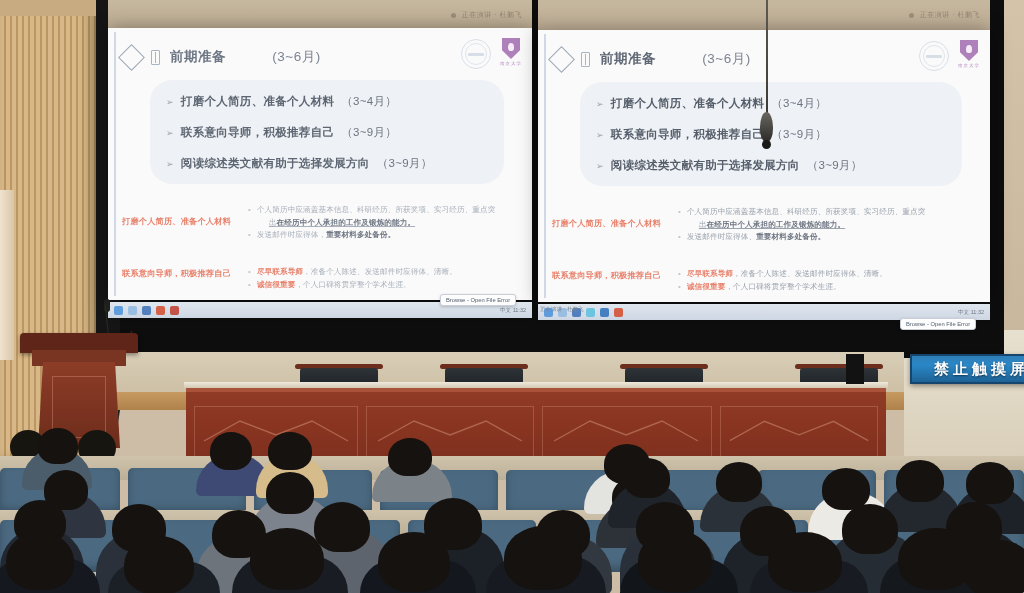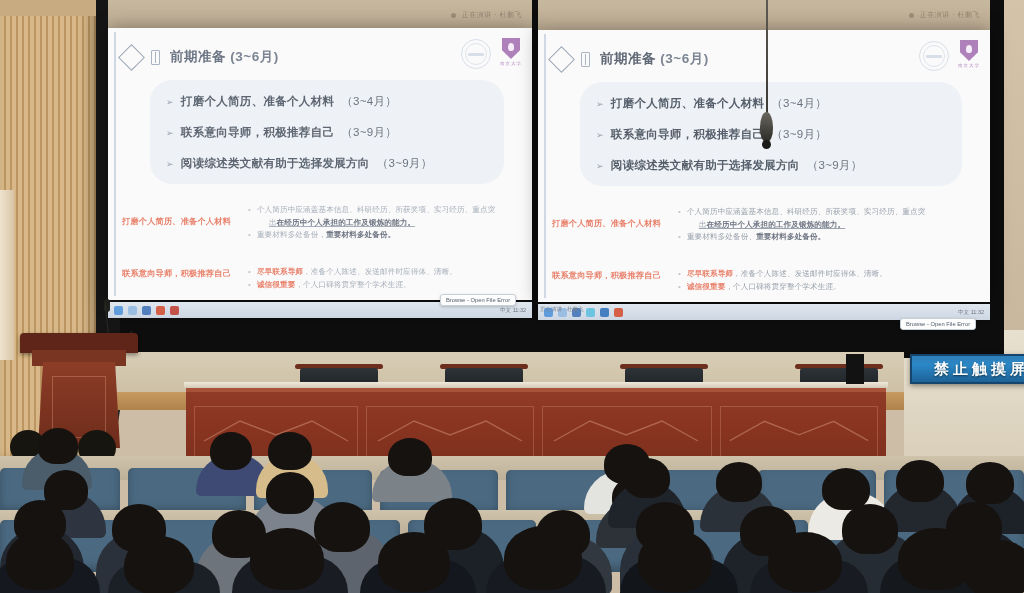--- a/index.html
+++ b/index.html
@@ -87,21 +87,21 @@
   .book-icon{
     width:9px; height:15px; border:1.4px solid #aab4c2; border-radius:1px; flex:none;
     position:relative;
   }
   .book-icon:after{
     content:""; position:absolute; left:3.2px; top:1px; width:1.2px; height:11px; background:#aab4c2;
   }
   .slide-title{
     font-size:13.5px; color:#6d7684; font-weight:700; letter-spacing:.5px; white-space:nowrap;
   }
-  .slide-title .mo{ font-weight:700; color:#7c8593; }
+  .slide-title .mo{ font-weight:400; color:#7c8593;margin-left:42px; }
 
   
   .logos{ position:absolute; right:10px; top:10px; display:flex; align-items:center; gap:9px; }
   .seal{
     width:30px; height:30px; border-radius:50%; border:1.4px solid #b9c8da;
     position:relative; opacity:.55;
   }
   .seal:before{
     content:""; position:absolute; left:3px; top:3px; right:3px; bottom:3px;
     border-radius:50%; border:1px solid #c6d2e1;
@@ -353,21 +353,21 @@
             <span class="txt">
               <span>个人简历中应涵盖基本信息、科研经历、所获奖项、实习经历、重点突</span>
               <span class="cont">
                 <span>出</span><b>在经历中个人承担的工作及锻炼的能力。</b>
               </span>
             </span>
           </div>
           <div class="dline">
             <span class="dot">•</span>
             <span class="txt">
-              <span>重要材料多处备份，</span><b>重要材料多处备份。</b>
+              <span>发送邮件时应得体，</span><b>重要材料多处备份。</b>
             </span>
           </div>
         </div>
       </div>
 
       <div class="detail-block b2">
         <div class="red-head">联系意向导师，积极推荐自己</div>
         <div class="detail-lines">
           <div class="dline">
             <span class="dot">•</span>
@@ -434,21 +434,21 @@
             <span class="txt">
               <span>个人简历中应涵盖基本信息、科研经历、所获奖项、实习经历、重点突</span>
               <span class="cont">
                 <span>出</span><b>在经历中个人承担的工作及锻炼的能力。</b>
               </span>
             </span>
           </div>
           <div class="dline">
             <span class="dot">•</span>
             <span class="txt">
-              <span>重要材料多处备份、</span><b>重要材料多处备份。</b>
+              <span>发送邮件时应得体、</span><b>重要材料多处备份。</b>
             </span>
           </div>
         </div>
       </div>
 
       <div class="detail-block b2">
         <div class="red-head">联系意向导师，积极推荐自己</div>
         <div class="detail-lines">
           <div class="dline">
             <span class="dot">•</span>

